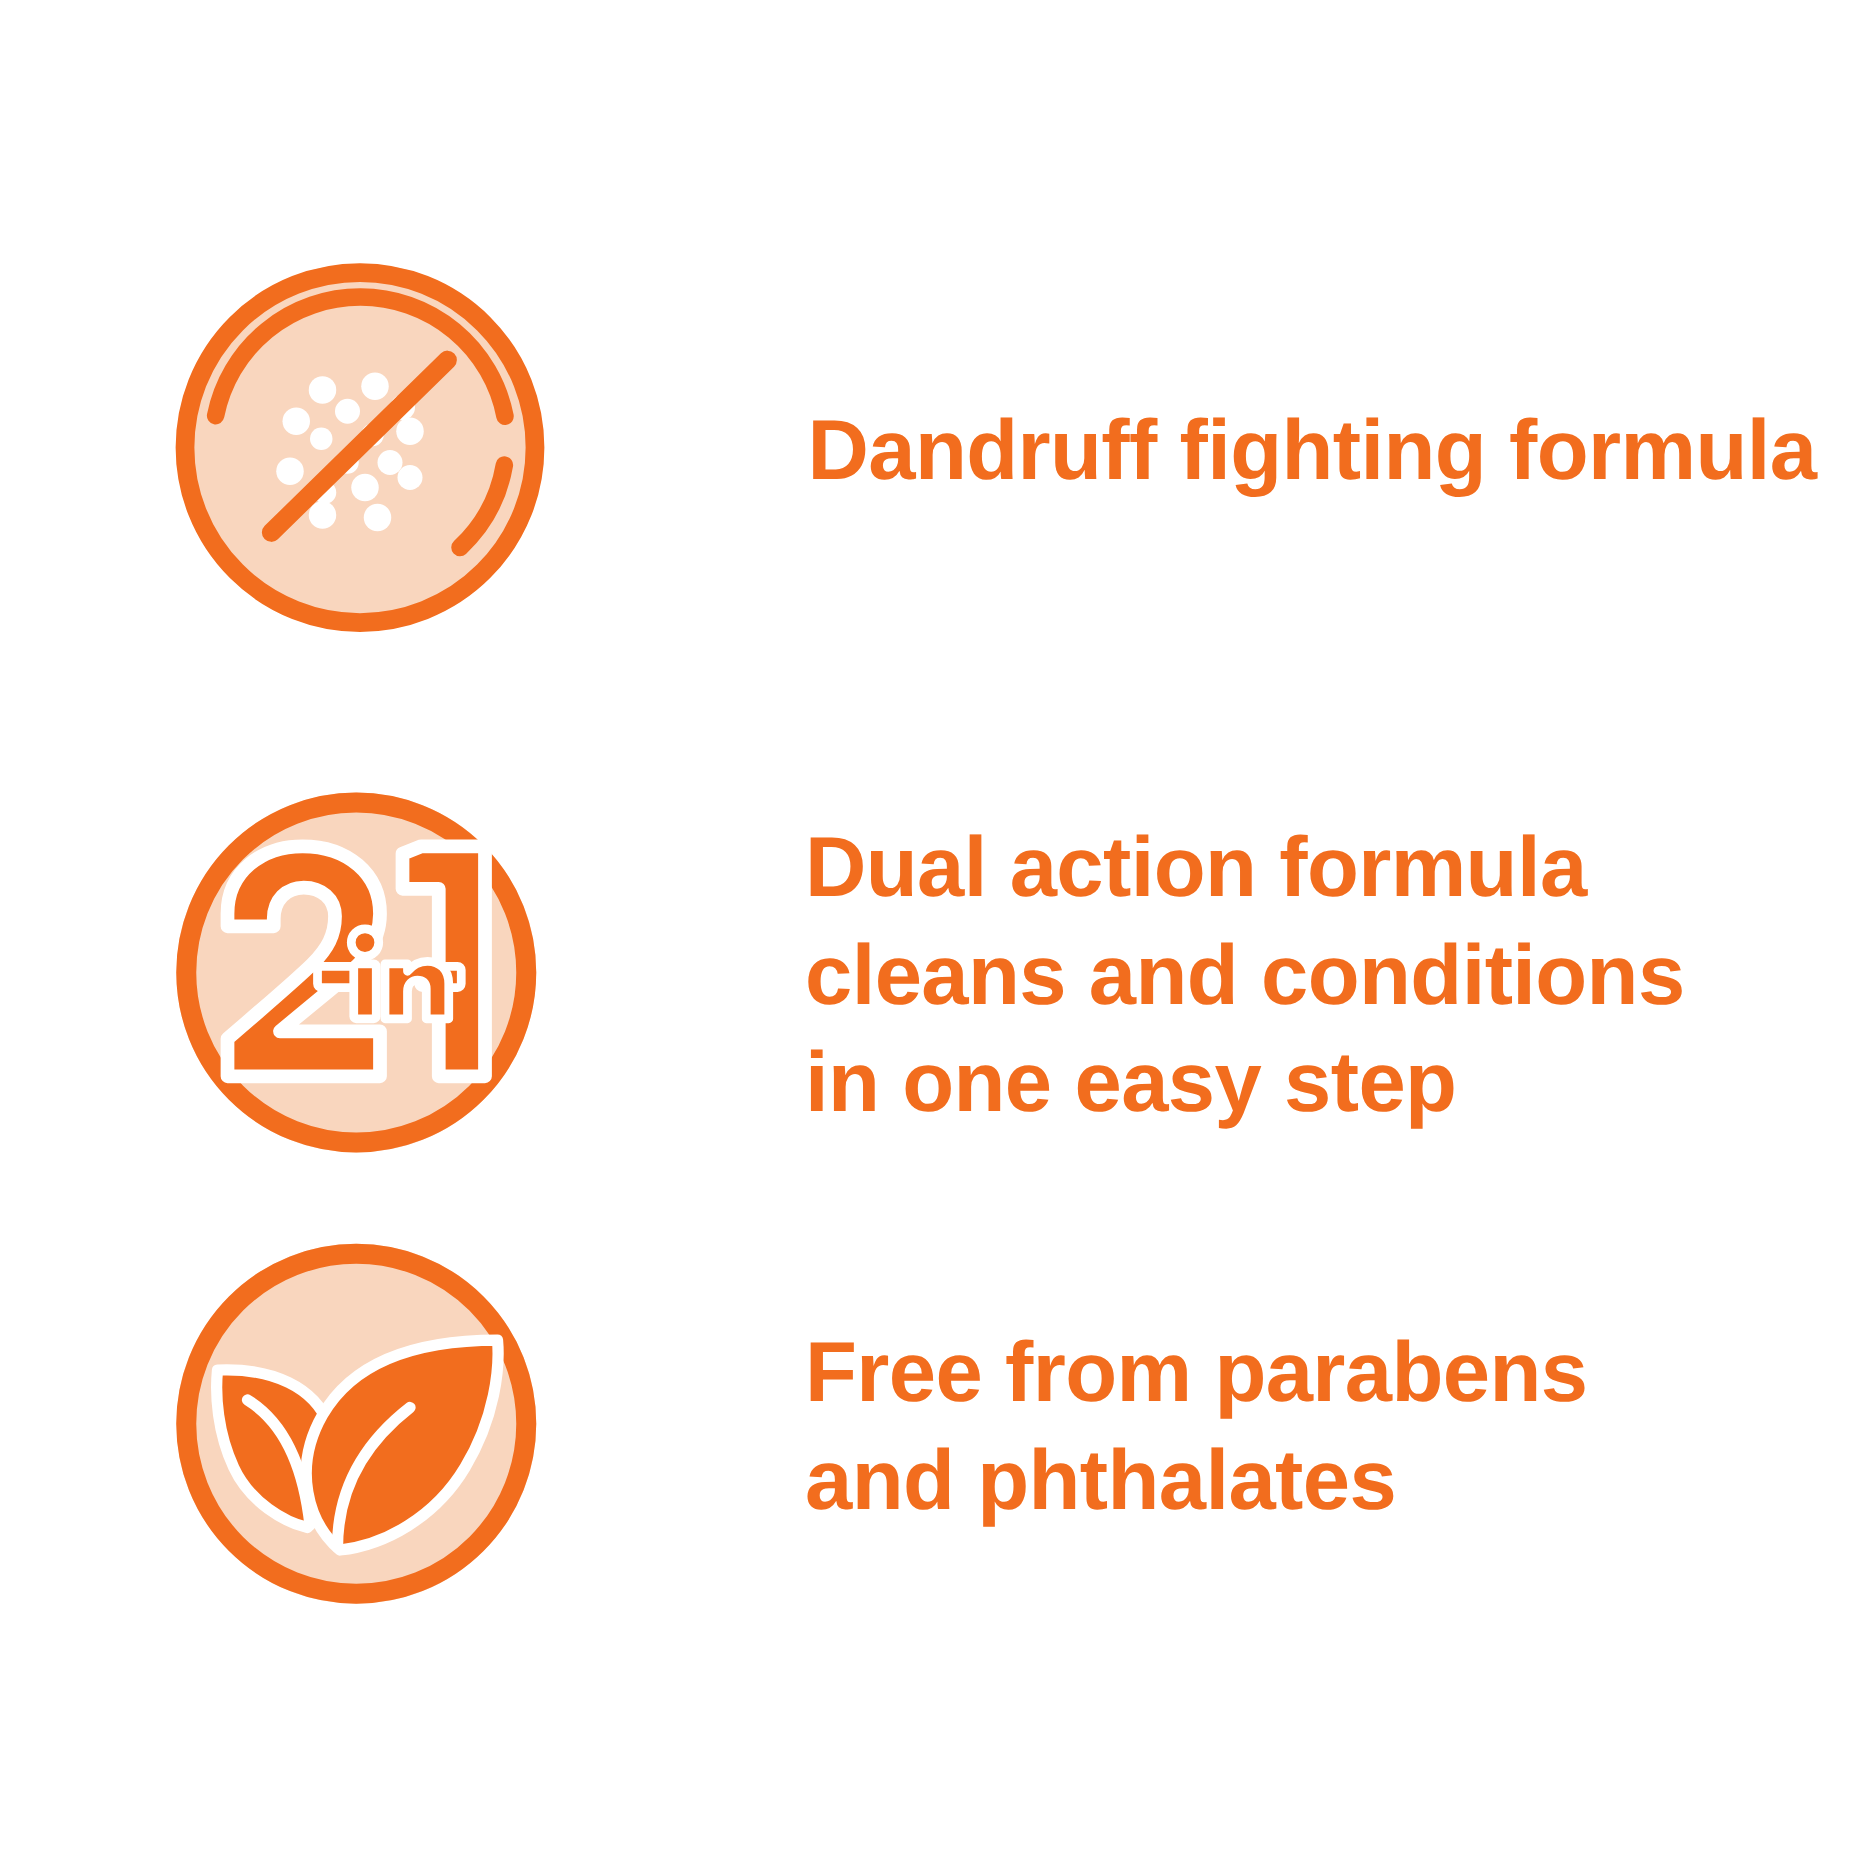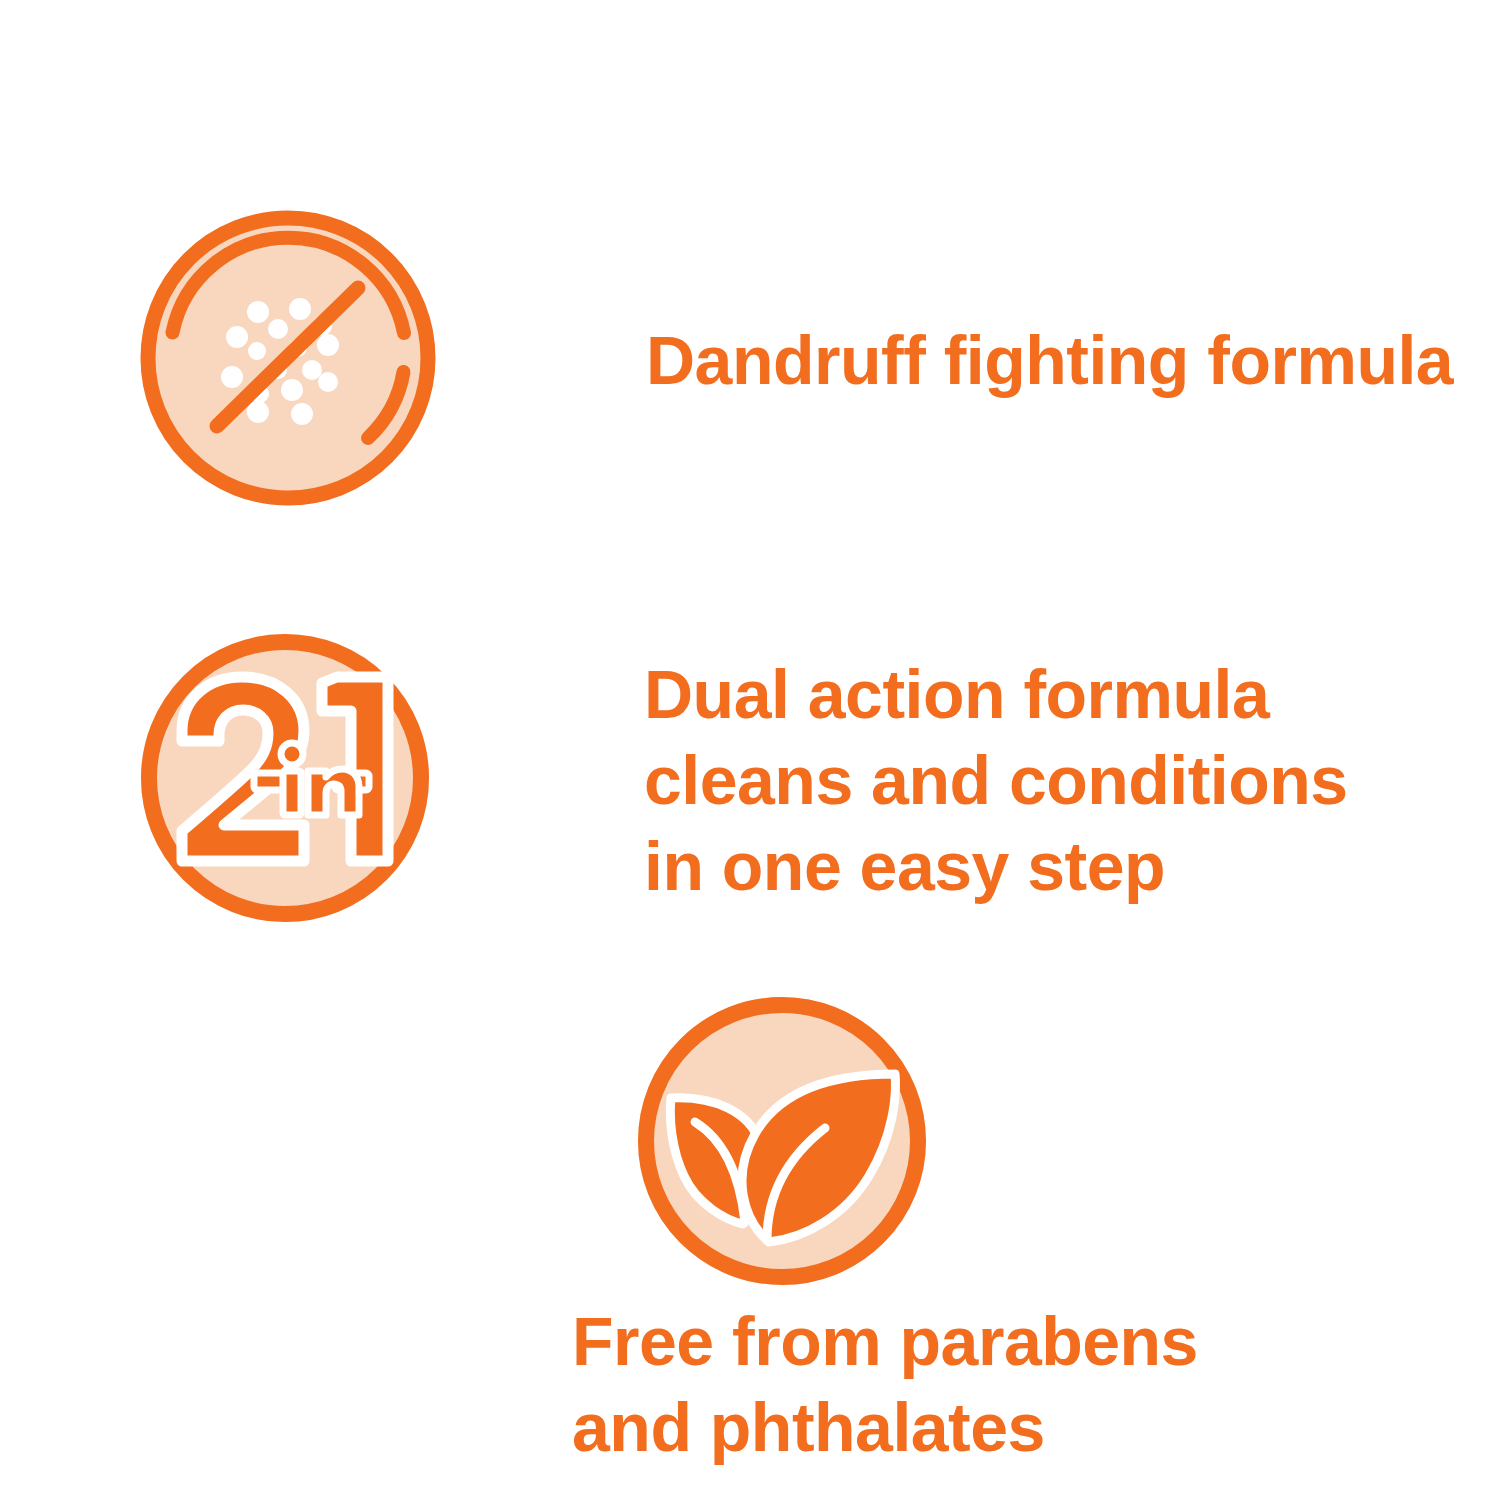--- a/index.html
+++ b/index.html
@@ -68,21 +68,20 @@
     line-height: 86px;
     margin-left: 206px;
   }
 
   
   #row-parabens {
     left: 132px;
     top: 988px;
     width: 1300px;
     height: 306px;
-    flex-direction: column;
   }
   #row-parabens .feature-text {
     font-size: 68px;
     line-height: 86px;
     margin-left: 206px;
   }
 </style>
 </head>
 <body>
 

